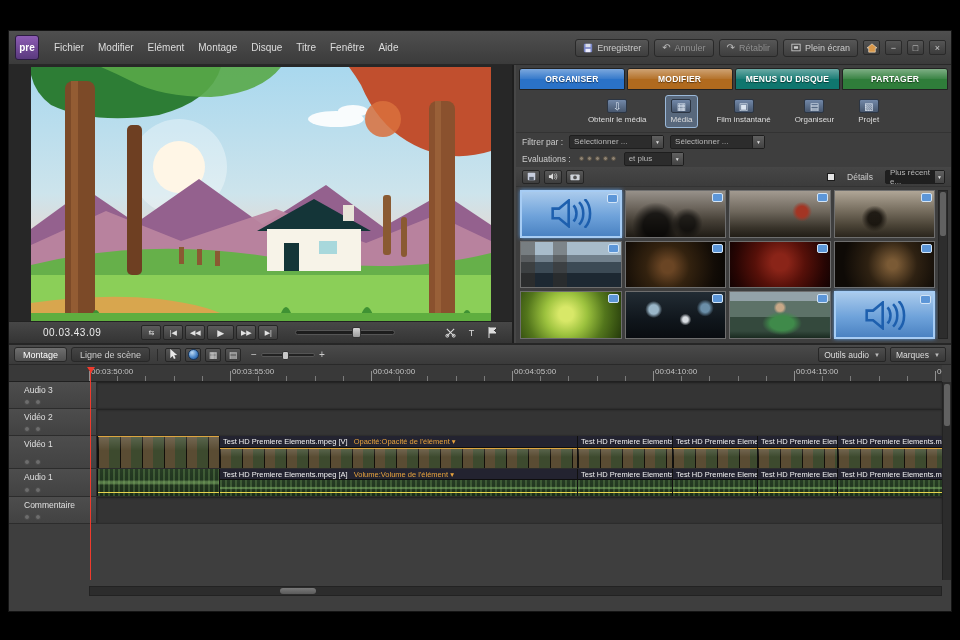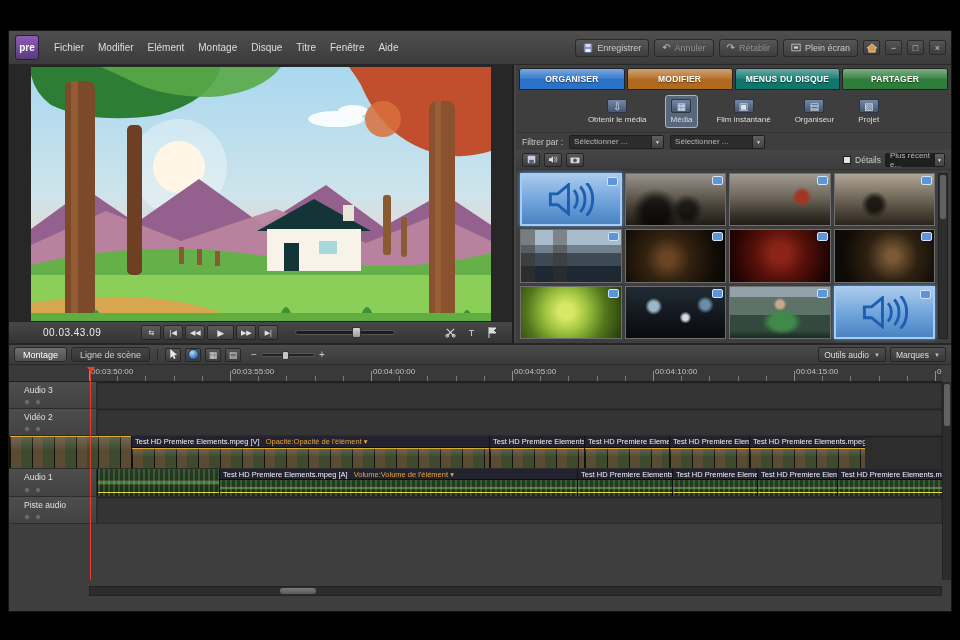--- a/index.html
+++ b/index.html
@@ -54,21 +54,21 @@
     font-size:8px;color:#b8b8b8;padding-left:4px}
   .dd .arr{margin-left:auto;width:12px;align-self:stretch;display:flex;align-items:center;justify-content:center;
     font-size:5px;color:#ddd;background:linear-gradient(#606060,#424242);border-left:1px solid #1e1e1e}
   .dd.w95{width:95px}.dd.w58{width:58px}
   .dots{display:flex;gap:3px;margin:0 2px}
   .dot{width:5px;height:5px;border-radius:50%;background:#8d8273;border:1px solid #564f42}
   .media-toolbar{display:flex;align-items:center;gap:4px;padding:2px 6px;height:20px;border-bottom:1px solid #333;
     background:linear-gradient(#464646,#3c3c3c)}
   .mini-btn{width:18px;height:14px;display:flex;align-items:center;justify-content:center;
     background:linear-gradient(#595959,#3d3d3d);border:1px solid #252525;border-radius:2px}
-  .details-wrap{margin-left:auto;display:flex;align-items:center;gap:4px;font-size:8.5px;color:#ccc}
+  .details-wrap{margin-left:auto;display:flex;align-items:center;gap:12px;font-size:8.5px;color:#ccc}
   .checkbox{width:8px;height:8px;background:#e4e4e4;border:1px solid #1c1c1c}
   .dd.dark{background:#1f1f1f;width:46px}
   .grid-wrap{position:relative;flex:1}
   .media-grid{position:absolute;left:4px;right:16px;top:3px;bottom:4px;display:grid;
     grid-template-columns:repeat(4,1fr);grid-template-rows:repeat(3,1fr);gap:3px}
   .thumb{position:relative;border:1px solid #6e6e6e;background:#191919;overflow:hidden}
   .thumb.sel{border:2px solid #a6ccf4;box-shadow:0 0 4px #5c9ae0}
   .badge{position:absolute;top:2px;right:2px;width:11px;height:9px;background:#5c96d8;border:1px solid #d2e4f6;border-radius:2px}
   .spk{position:absolute;left:0;right:0;top:0;bottom:0;margin:auto;width:58%;height:66%}
   .media-scroll{position:absolute;right:3px;top:3px;bottom:4px;width:10px;background:#2d2d2d;border:1px solid #232323}
@@ -313,20 +313,34 @@
       <span>Filtrer par :</span>
       <div class="dd w95">
         <span>Sélectionner ...</span>
         <span class="arr">▼</span>
       </div>
       <div class="dd w95">
         <span>Sélectionner ...</span>
         <span class="arr">▼</span>
       </div>
     </div>
+    <div class="frow">
+      <span>Evaluations :</span>
+      <div class="dots">
+        <span class="dot"></span>
+            <span class="dot"></span>
+            <span class="dot"></span>
+            <span class="dot"></span>
+            <span class="dot"></span>
+      </div>
+      <div class="dd w58">
+        <span>et plus</span>
+        <span class="arr">▼</span>
+      </div>
+    </div>
     <div class="media-toolbar">
       <div class="mini-btn">
         <svg width="9" height="9" viewBox="0 0 12 12">
               <rect x="1" y="1" width="10" height="10" rx="1" fill="#c8cede"></rect>
               <rect x="3" y="6.5" width="6" height="4.5" fill="#59626e"></rect>
             </svg>
       </div>
       <div class="mini-btn">
         <svg width="11" height="9" viewBox="0 0 24 18">
               <path d="M2 6h4l5-4v14l-5-4H2z" fill="#ddd"></path>
@@ -459,20 +473,25 @@
       <div class="track-row h27">
         <div class="track-head"><span>Vidéo 2</span>
           <span class="toggles">
                 <span class="tog"></span>
                 <span class="tog"></span>
               </span></div>
         <div class="track-body"></div>
       </div>
 
       <div class="track-row h33">
+        <div class="track-head"><span>Vidéo 1</span>
+          <span class="toggles">
+                <span class="tog"></span>
+                <span class="tog"></span>
+              </span></div>
         <div class="track-body" style="background:#2d2d2d">
           <div class="vclip notitle" style="left:0;width:122px">
                 <div class="film"></div>
               </div>
           <div class="vclip" style="left:122px;width:358px">
             <div class="ct">
                   <span>Test HD Premiere Elements.mpeg [V]</span>
                   <span class="prop">Opacité:Opacité de l'élément ▾</span>
                 </div>
             <div class="film"></div>
@@ -542,21 +561,21 @@
           <div class="aclip" style="left:740px;width:116px">
             <div class="ct">
                   <span>Test HD Premiere Elements.mpeg [A]</span>
                 </div>
             <div class="abody"></div>
               </div>
         </div>
       </div>
 
       <div class="track-row h27">
-        <div class="track-head"><span>Piste audio</span>
+        <div class="track-head"><span>Commentaire</span>
           <span class="toggles">
                 <span class="tog"></span>
                 <span class="tog"></span>
               </span></div>
         <div class="track-body"></div>
       </div>
     </div>
 
     <div class="playhead"></div>
     <div class="hscroll">

